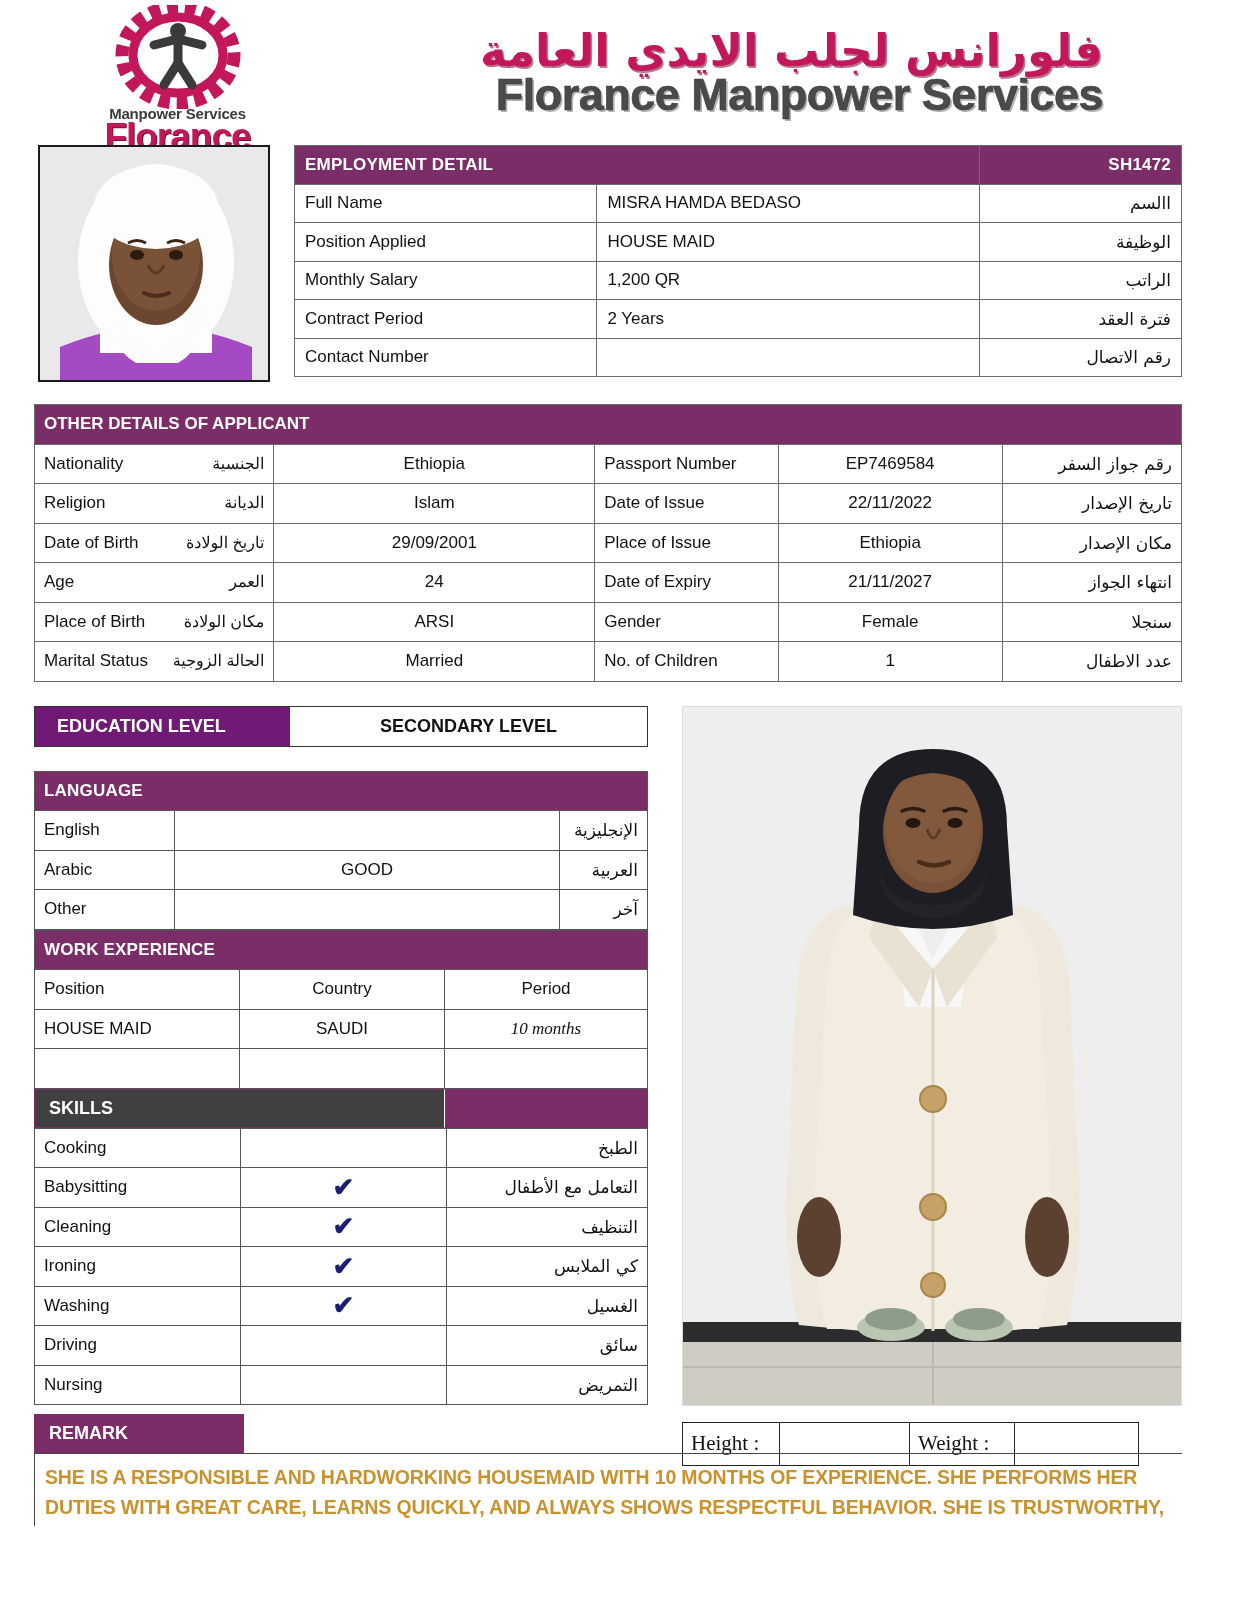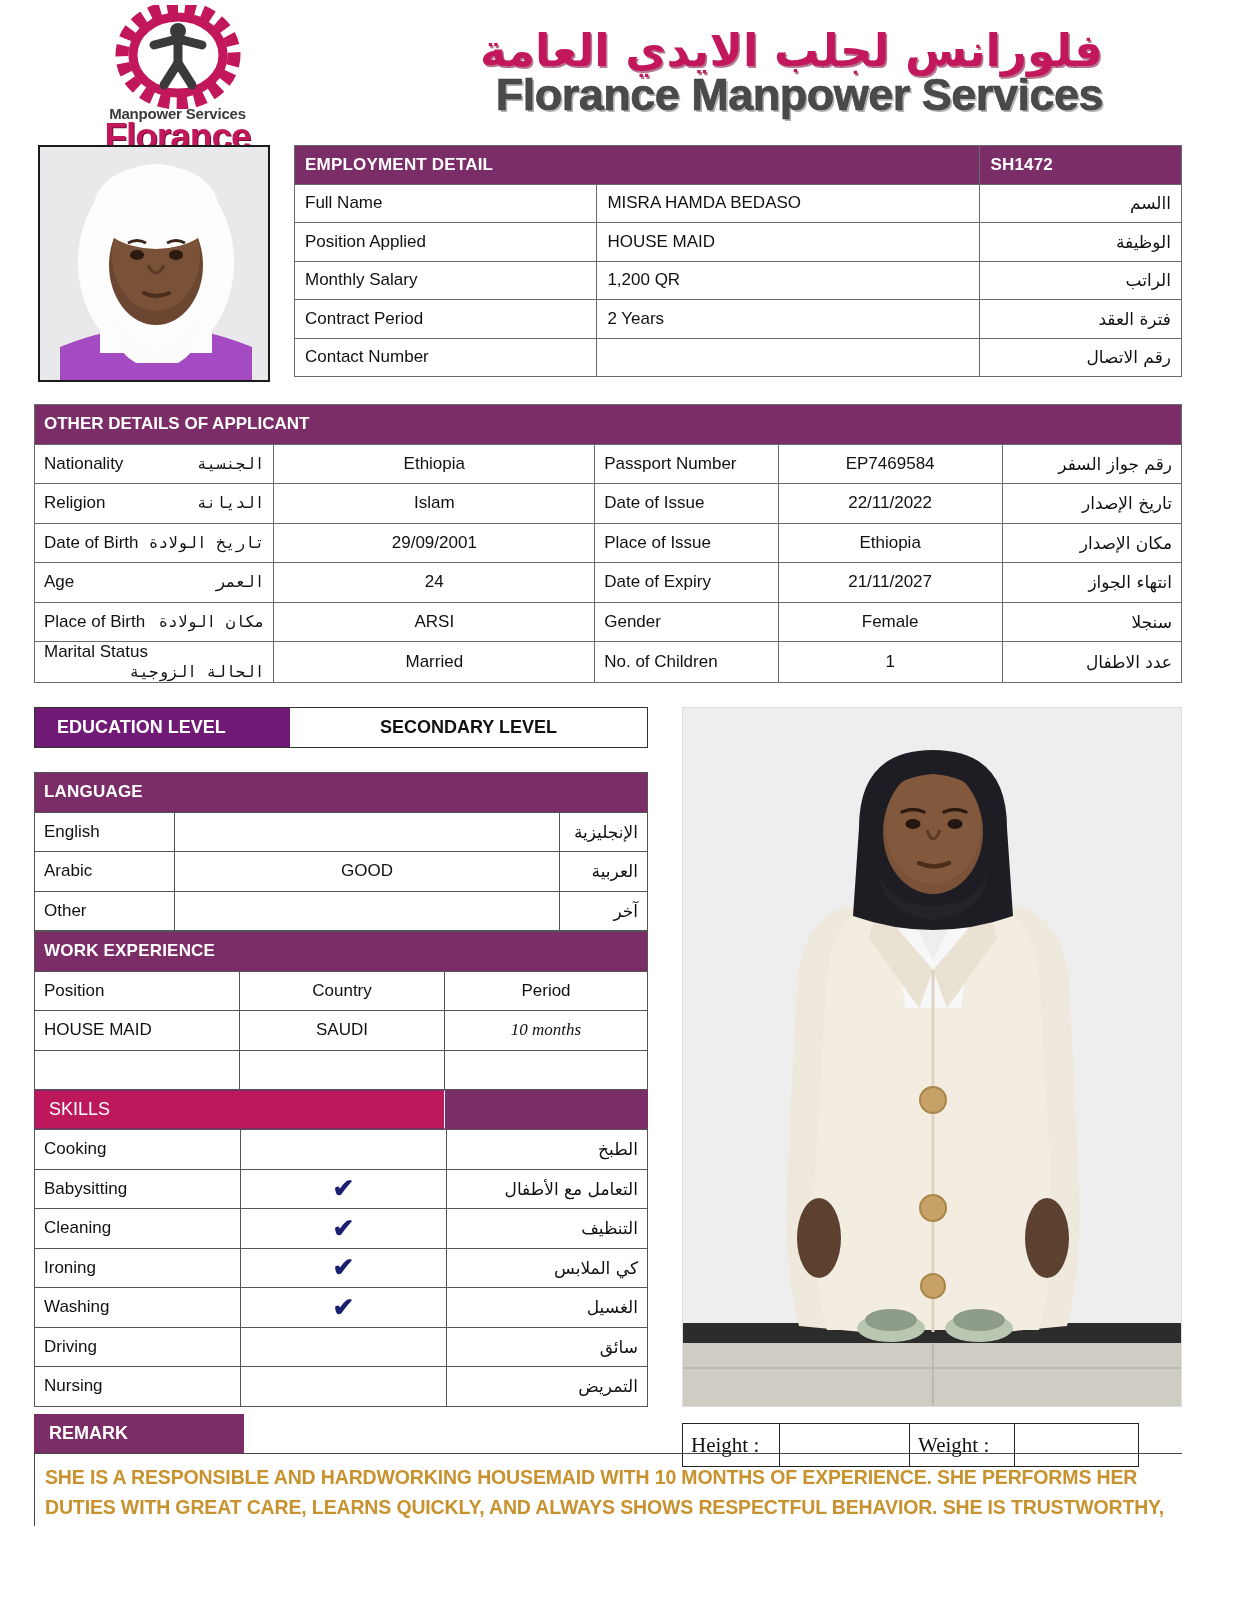--- a/index.html
+++ b/index.html
@@ -80,35 +80,35 @@
   table.tbl { border-collapse: collapse; width: 100%; }
   table.tbl td { border: 1px solid #6b6b6b; padding: 0 10px; vertical-align: middle; }
 
   .bar {
     background: #7B2D68; color: #fff;
     font-weight: bold; font-size: 18px;
     letter-spacing: 0.2px;
     padding: 7px 12px;
     border: 1px solid #7B2D68;
   }
-  .bar-code { text-align: left; font-size: 19px; }
+  .bar-code { text-align: right; font-size: 19px; }
 
   .emp-table td { height: 38.5px; font-size: 17px; }
   .c-label { width: 300px; }
   .c-value { width: 380px; }
   .c-ar { width: 200px; text-align: right; direction: rtl; font-family: "DejaVu Sans", sans-serif; font-size: 17px; }
   .big { font-size: 20px; }
 
   
   .other { margin-top: 22px; }
   .other table { border-collapse: collapse; width: 100%; }
   .other td { border: 1px solid #6b6b6b; height: 39.5px; font-size: 17px; padding: 0 9px; vertical-align: middle; }
   .od-label { width: 235px; margin-left: 17px; }
   .od-label .en { float: left; }
-  .od-label .ar { float: right; direction: rtl; font-family: Liberation Mono, monospace; font-size: 16px; }
+  .od-label .ar { float: right; direction: rtl; font-family: Liberation Sans, sans-serif; font-size: 16px; }
   .od-val { width: 315px; text-align: center; }
   .od-label2 { width: 180px; }
   .od-val2 { width: 220px; text-align: center; }
   .od-ar { width: 176px; text-align: right; direction: rtl; font-family: "DejaVu Sans", sans-serif; font-size: 17px; }
   .hdrbar-full { background:#7B2D68; color:#fff; font-weight:bold; font-size:18px; padding:8px 14px; border:1px solid #7B2D68; }
 
   
   .mid { margin-top: 24px; display: flex; align-items: flex-start; }
   .leftcol { width: 614px; }
   .rightcol { width: 500px; margin-left: 34px; }
@@ -130,21 +130,21 @@
   .wk2 { width: 205px; }
   .period-it { font-family: "Liberation Serif", serif; font-style: italic; font-size: 18px; }
 
   .skills { width: 614px; }
   .sk-name { width: 205px; }
   .sk-chk { width: 205px; text-align: center; }
   .sk-ar { width: 200px; text-align: right; direction: rtl; font-family: "DejaVu Sans", sans-serif; font-size: 16px; }
   .check { color: #1a1f71; font-size: 26px; font-weight: bold; line-height: 1; }
 
   .bar-split { display: flex; }
-  .bar-split .a { background:#be185d; color:#fff; font-weight:normal; font-size:18px; padding:8px 14px; width: 410px; border:1px solid #7B2D68; border-right:none; }
+  .bar-split .a { background:#404040; color:#fff; font-weight:bold; font-size:18px; padding:8px 14px; width: 410px; border:1px solid #7B2D68; border-right:none; }
   .bar-split .b { background:#7B2D68; flex:1; border:1px solid #7B2D68; border-left:1px solid #fff; }
 
   
   .photo-body {
     width: 500px; height: 700px;
     background: #f2f2f4;
     overflow: hidden; position: relative;
     border: 1px solid #ddd;
   }
   .hw { display: flex; width: 457px; border: 1.5px solid #222; margin-top: 16px; }

